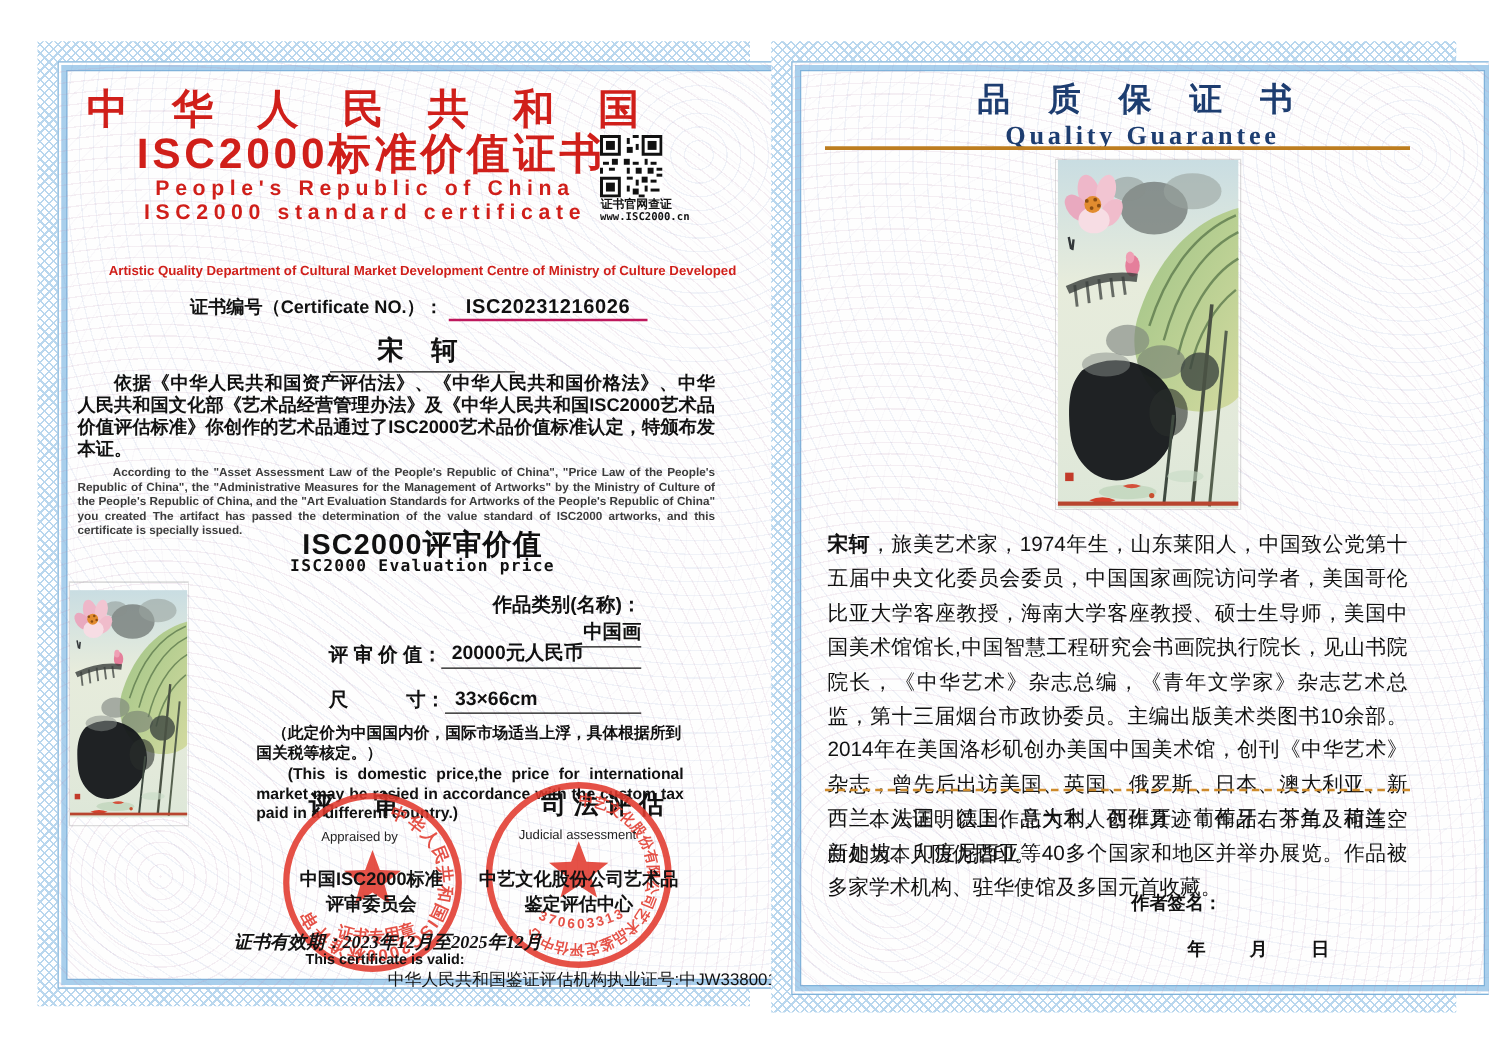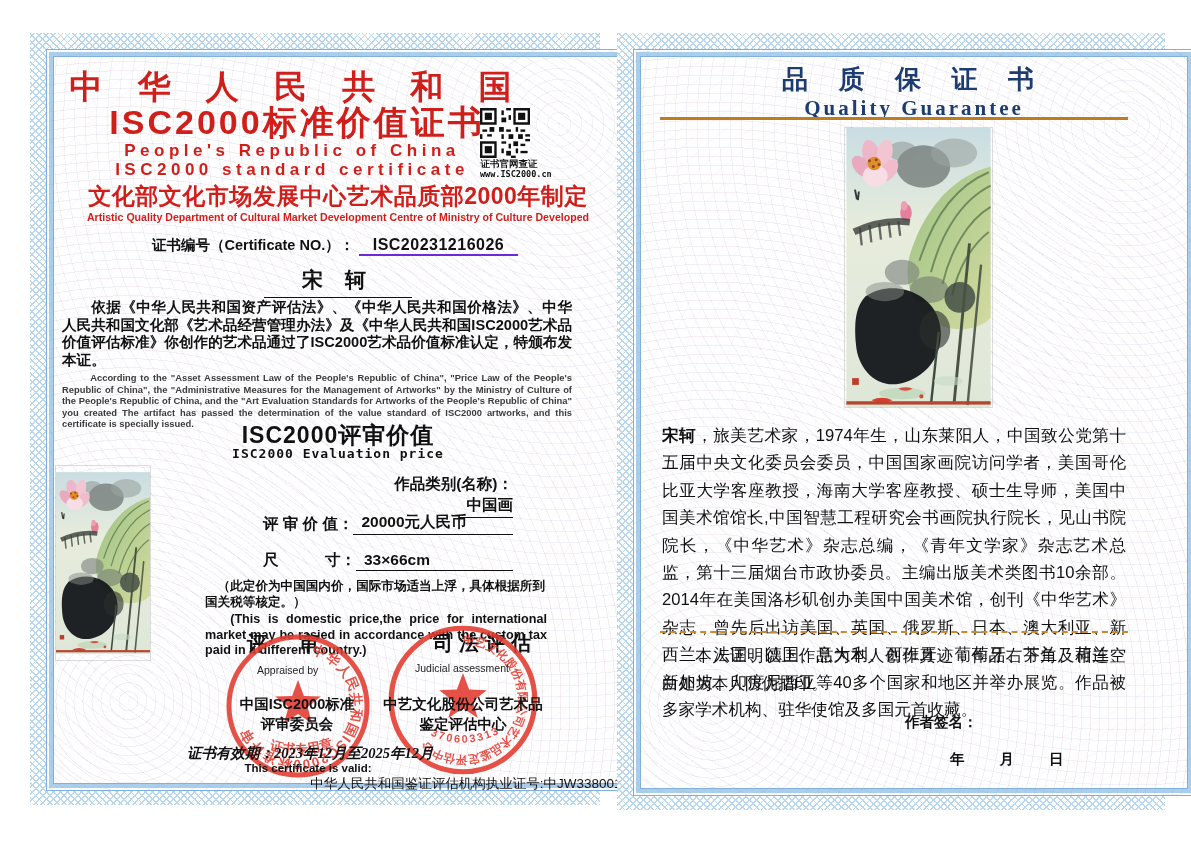--- a/index.html
+++ b/index.html
@@ -35,21 +35,21 @@
   .red{color:#d01f1a;}
   .navy{color:#1d3d70;}
   .center{text-align:center;}
   
   .t-cn1{font-size:33px;font-weight:bold;letter-spacing:13px;}
   .t-cn2{font-size:34px;font-weight:bold;letter-spacing:3px;}
   .t-en{font-size:17px;font-weight:bold;letter-spacing:4.5px;}
   .issuer-cn{font-size:23px;font-weight:bold;letter-spacing:0.5px;}
   .issuer-en{font-size:10.6px;font-weight:bold;}
   .certno-label{font-size:14.5px;font-weight:bold;}
-  .certno-value{font-size:16px;font-weight:bold;border-bottom:2px solid #6d28d9;padding:0 14px 1px 14px;letter-spacing:.5px;margin-top:32px;}
+  .certno-value{font-size:16px;font-weight:bold;border-bottom:2px solid #be185d;padding:0 14px 1px 14px;letter-spacing:.5px;margin-top:32px;}
   .artist-name{font-size:21px;font-weight:bold;letter-spacing:8px;display:inline-block;border-bottom:1.5px solid #111;padding:0 38px 3px 38px;}
   .law-cn{font-size:14.6px;font-weight:bold;line-height:17.6px;text-align:justify;text-indent:2em;}
   .law-en{font-size:9.4px;line-height:11.6px;color:#3c3c3c;text-align:justify;text-indent:3em;font-weight:bold;}
   .eval-cn{font-size:23px;font-weight:bold;letter-spacing:1px;}
   .eval-en{font-family:"DejaVu Sans Mono","Liberation Mono",monospace;font-size:13px;font-weight:bold;letter-spacing:1px;}
   .field-row{display:flex;align-items:flex-end;font-size:15.5px;font-weight:bold;}
   .field-label{white-space:nowrap;}
   .field-value{flex:1;border-bottom:1.5px solid #111;padding:0 0 1px 8px;}
   .note-cn{font-size:12.6px;font-weight:bold;line-height:16px;text-indent:1em;}
   .note-en{font-size:12.6px;font-weight:bold;line-height:15.5px;text-align:justify;text-indent:2em;}
@@ -175,21 +175,20 @@
             <rect x="15" y="17" width="1" height="2"></rect>
             <rect x="17" y="18" width="3" height="1"></rect>
           <rect x="19" y="13" width="2" height="1"></rect>
             <rect x="13" y="20" width="2" height="1"></rect>
         </g>
       </svg>
       <div class="qr-caption center">证书官网查证</div>
       <div class="qr-url center">www.ISC2000.cn</div>
     </div>
 
-    <div class="abs center red issuer-cn" style="left:0;top:131px;width:100%;">文化部文化市场发展中心艺术品质部2000年制定</div>
     <div class="abs center red issuer-en" style="left:0;top:161px;width:100%;">Artistic Quality Department of Cultural Market Development Centre of Ministry of Culture Developed</div>
 
     <div class="abs" style="left:105px;top:186px;white-space:nowrap;">
       <span class="certno-label">证书编号（Certificate NO.）：</span>
       <span class="certno-value">ISC20231216026</span>
     </div>
 
     <div class="abs center" style="left:0;top:216px;width:100%;">
       <span class="artist-name">宋 轲</span>
     </div>

